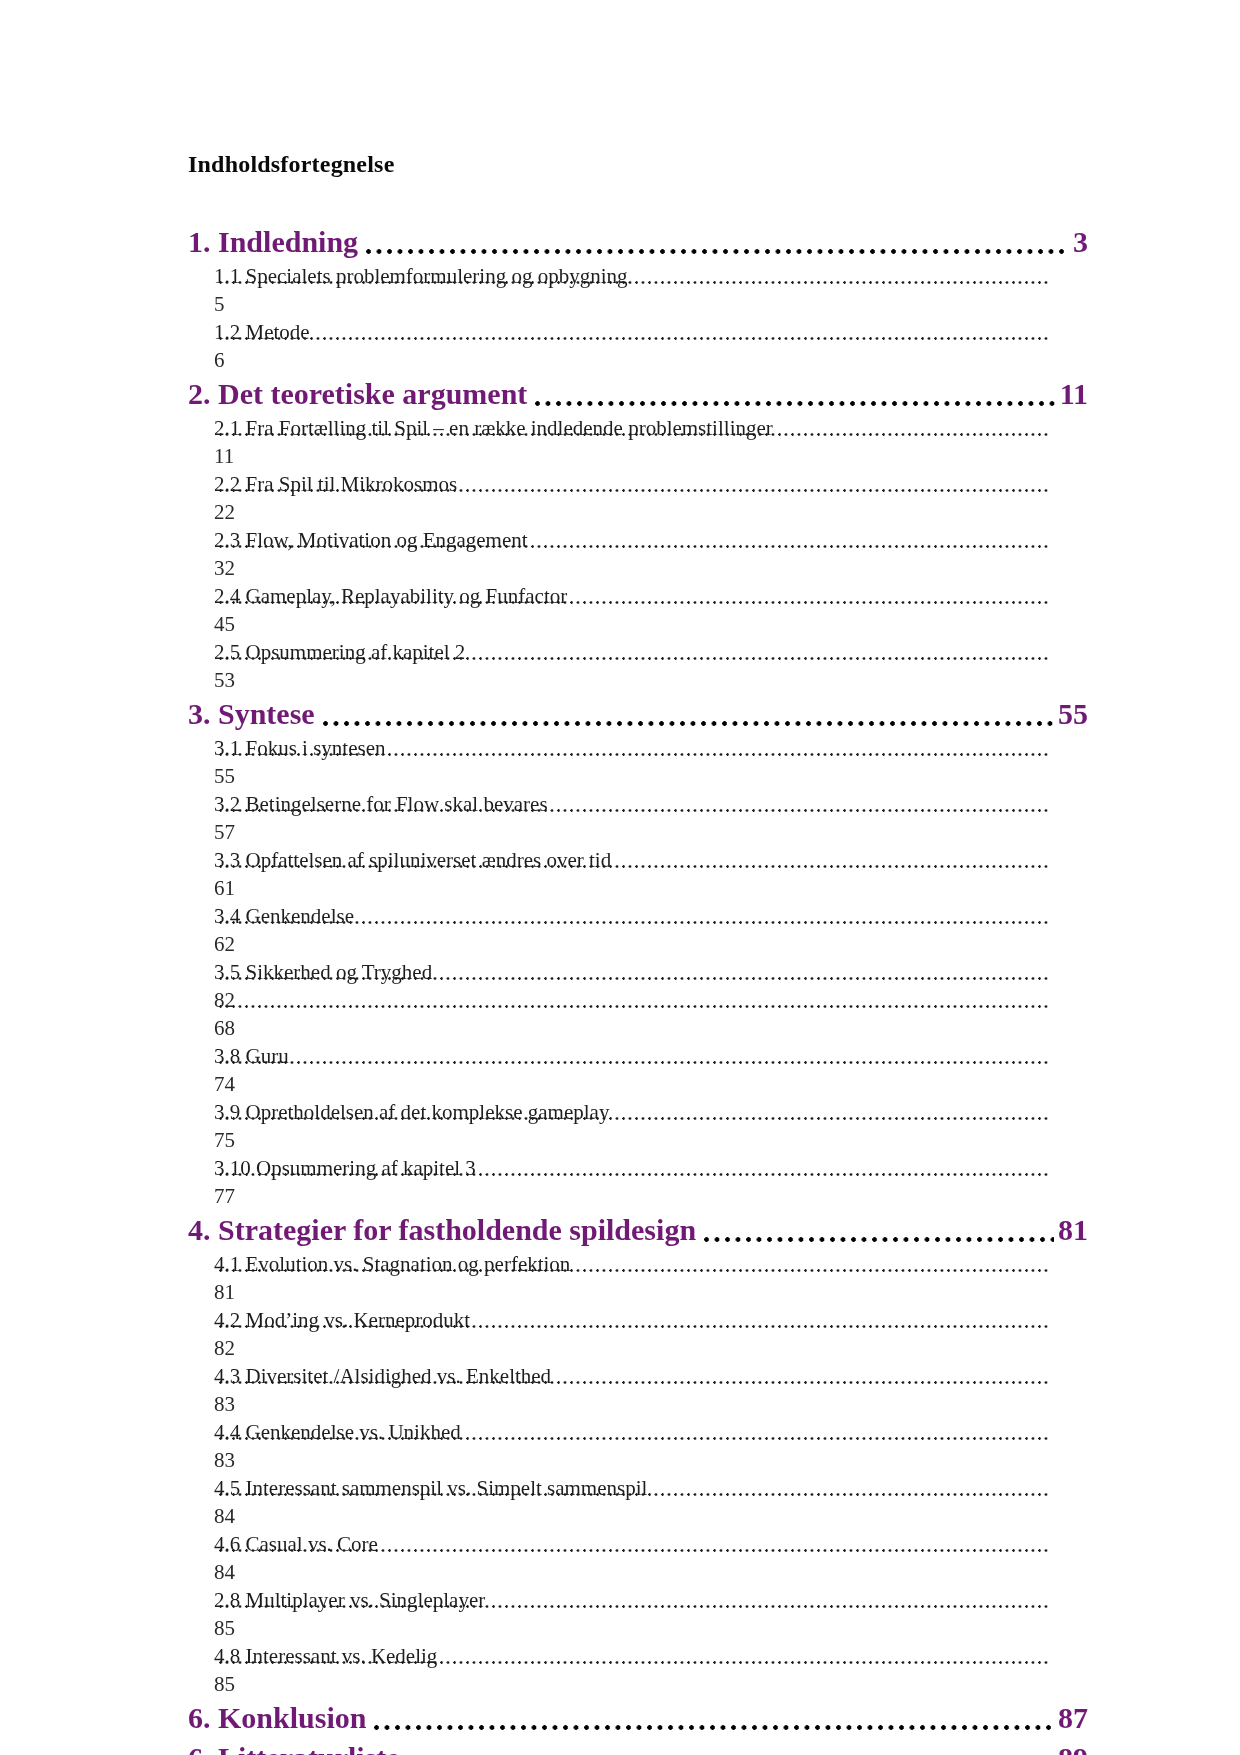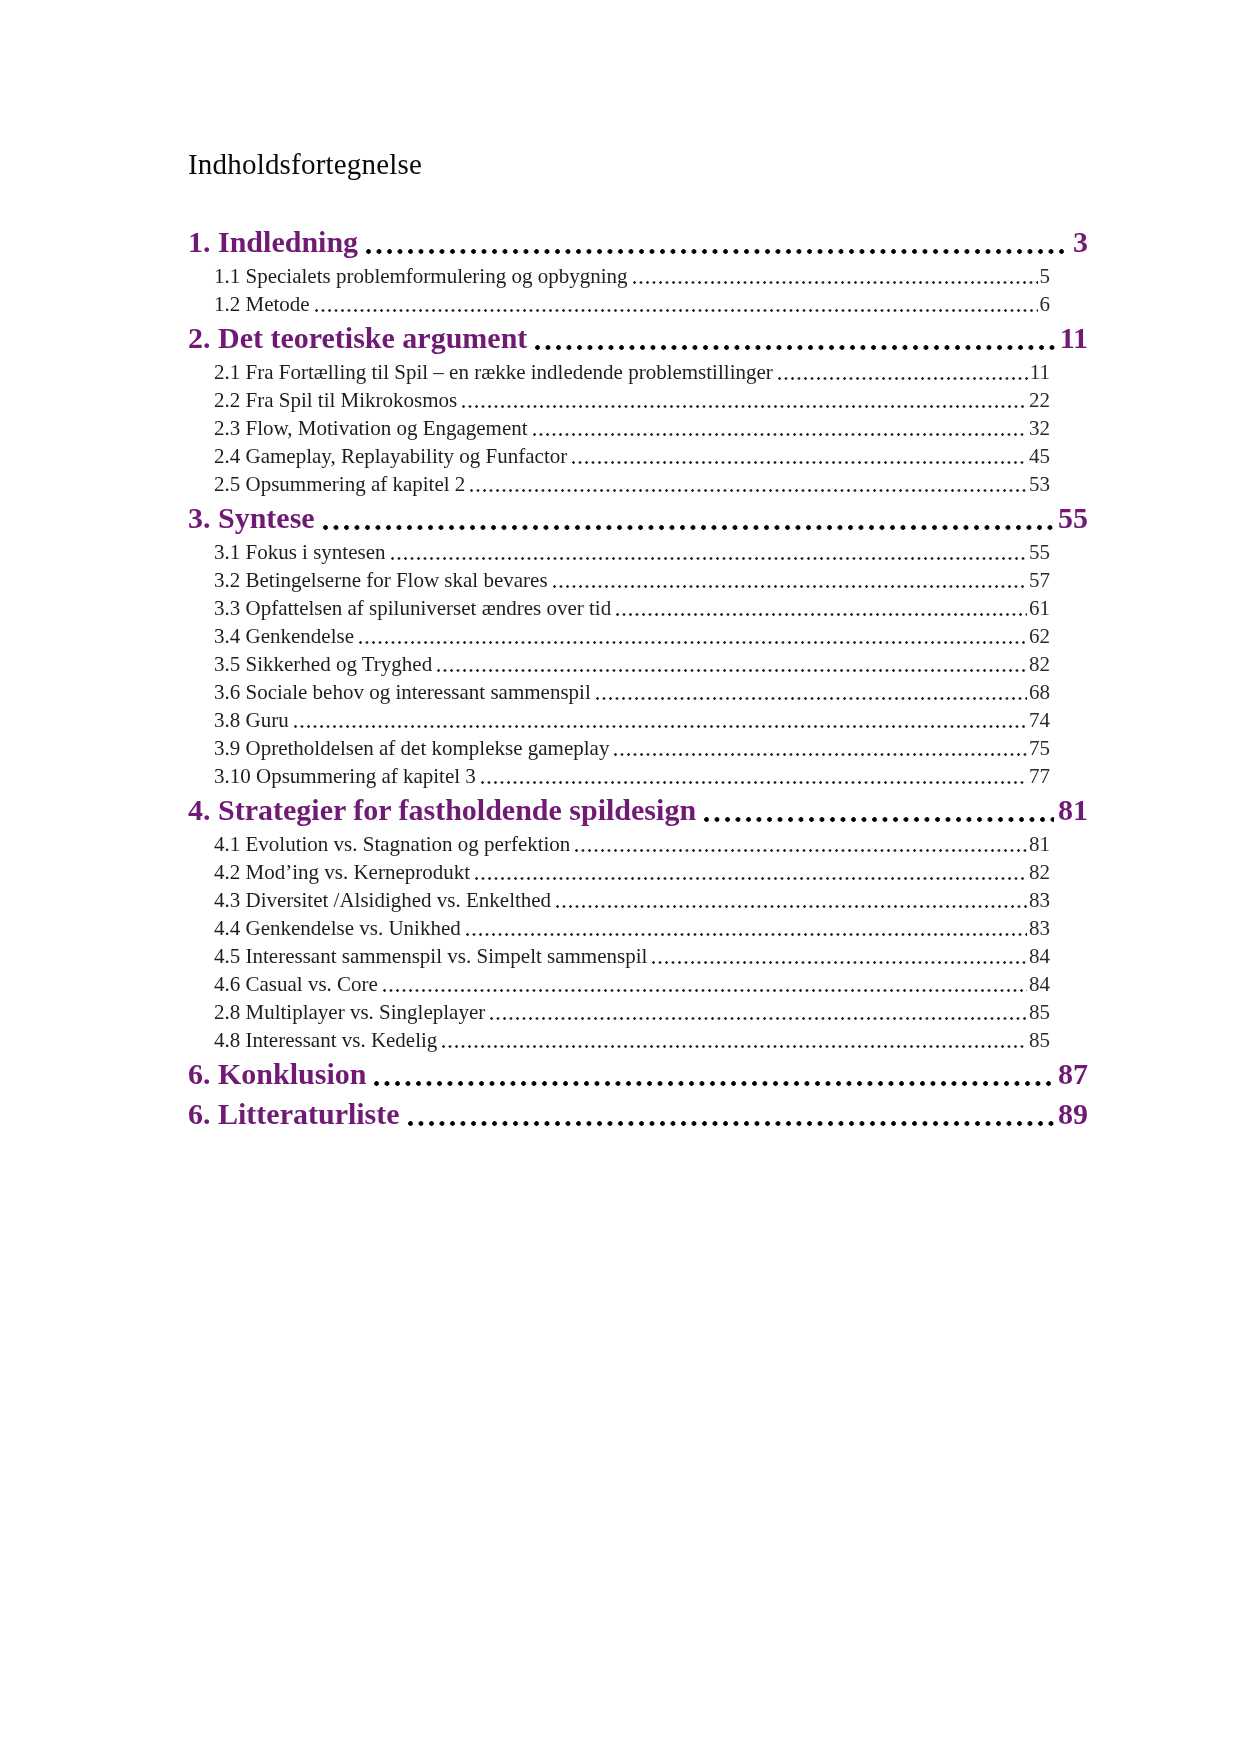--- a/index.html
+++ b/index.html
@@ -14,22 +14,22 @@
     width: 1240px; height: 1755px;
     background: #ffffff;
     overflow: hidden;
   }
   .content {
     position: absolute;
     left: 188px; top: 146px;
     width: 900px;
   }
   .doc-title {
-    font-size: 29px;
-    font-weight: 400;
+    font-size: 24px;
+    font-weight: 700;
     line-height: 36px;
     color: #0a0a0a;
     letter-spacing: 0.2px;
   }
   .toc-list { margin-top: 40px; }
   .toc-row {
     display: flex;
     align-items: baseline;
     white-space: nowrap;
   }
@@ -39,20 +39,21 @@
     font-weight: 700;
     color: #701a75;
   }
   .toc-row.level-2 {
     font-size: 21px;
     line-height: 28px;
     font-weight: 400;
     color: #1e1e1e;
     padding-left: 26px;
     padding-right: 38px;
+    flex-direction: column;
   }
   .toc-label { flex: 0 0 auto; }
   .toc-leader {
     flex: 1 1 auto;
     min-width: 12px;
     position: relative;
     align-self: stretch;
   }
   .level-2 .toc-leader::after {
     content: "";
@@ -152,21 +153,20 @@
     <span class="toc-label">3.4 Genkendelse</span>
     <span class="toc-leader"></span>
     <span class="toc-page">62</span>
   </div>
         <div class="toc-row level-2">
     <span class="toc-label">3.5 Sikkerhed og Tryghed</span>
     <span class="toc-leader"></span>
     <span class="toc-page">82</span>
   </div>
         <div class="toc-row level-2">
-    <span class="toc-label">3.6 Sociale behov og interessant sammenspil</span>
     <span class="toc-leader"></span>
     <span class="toc-page">68</span>
   </div>
         <div class="toc-row level-2">
     <span class="toc-label">3.8 Guru</span>
     <span class="toc-leader"></span>
     <span class="toc-page">74</span>
   </div>
         <div class="toc-row level-2">
     <span class="toc-label">3.9 Opretholdelsen af det komplekse gameplay</span>

